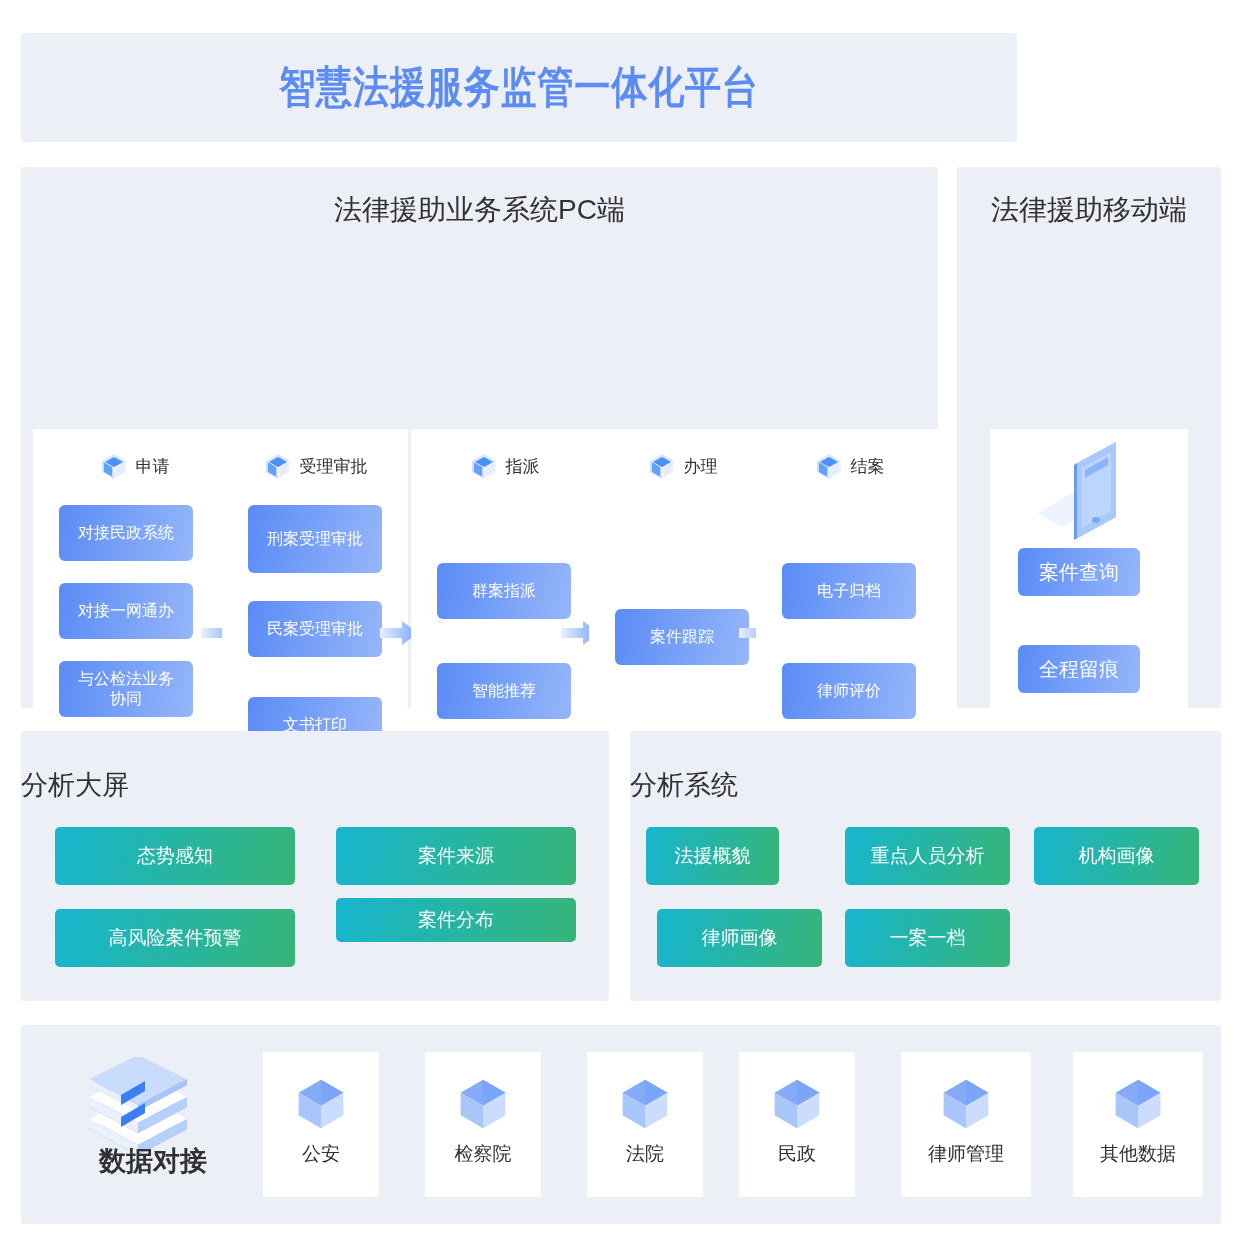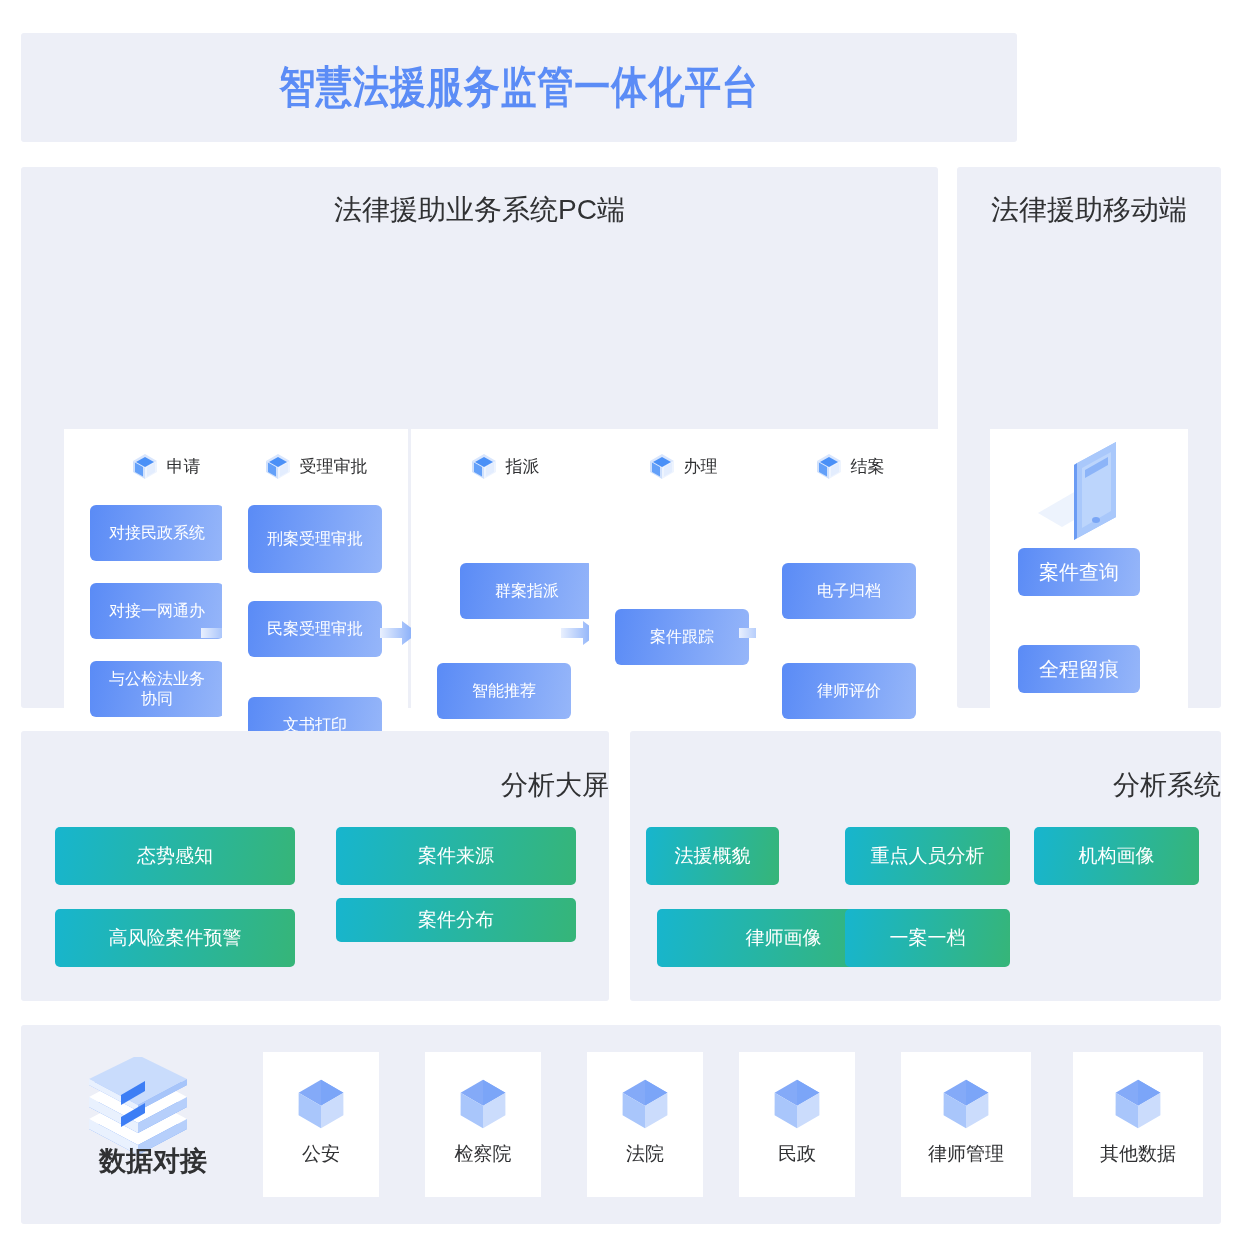--- a/index.html
+++ b/index.html
@@ -95,21 +95,21 @@
     border-radius:6px;color:#fff;font-size:20px;
     display:flex;align-items:center;justify-content:center;
     background:linear-gradient(100deg,#5a8bf6 0%,#96b6f9 100%);
   }
 
   
   #screen-panel{left:21px;top:731px;width:588px;height:270px;}
   #system-panel{left:630px;top:731px;width:591px;height:270px;}
   .an-title{
     position:absolute;left:0;top:36px;width:100%;
-    text-align:right;font-size:27px;color:#303133;white-space:nowrap;
+    text-align:left;font-size:27px;color:#303133;white-space:nowrap;
   }
   .g-chip{
     position:absolute;
     border-radius:5px;
     color:#fff;font-size:19px;
     display:flex;align-items:center;justify-content:center;
     background:linear-gradient(100deg,#17b5ce 0%,#36b578 100%);
     white-space:nowrap;
   }
 
@@ -136,21 +136,21 @@
 
 <div class="page">
 
   <div class="panel" id="title-banner">
     <div id="main-title">智慧法援服务监管一体化平台</div>
   </div>
 
   <div class="panel" id="pc-panel">
     <div class="panel-title">法律援助业务系统PC端</div>
 
-    <div class="stage" style="left:12px;width:202px;margin-left:31px;">
+    <div class="stage" style="left:12px;width:202px;">
       <div class="stage-head">
         <svg class="cube-ico" width="30" height="30" viewBox="0 0 30 30">
           <polygon points="15,3 27,10 15,17 3,10" fill="#d9e6fd"></polygon>
           <polygon points="15,6 24,11 15,16 6,11" fill="#4a90f7"></polygon>
           <polygon points="3,10 15,17 15,28 3,21" fill="#cfe0fc"></polygon>
           <polygon points="27,10 15,17 15,28 27,21" fill="#eef4fe"></polygon>
           <polygon points="5,11.5 13,16 13,25.5 5,21" fill="#63a0f9"></polygon>
           <polygon points="25,11.5 17,16 17,25.5 25,21" fill="#e3edfe"></polygon>
         </svg>
         <span class="label">申请</span>
@@ -203,21 +203,21 @@
         <svg class="cube-ico" width="30" height="30" viewBox="0 0 30 30">
           <polygon points="15,3 27,10 15,17 3,10" fill="#d9e6fd"></polygon>
           <polygon points="15,6 24,11 15,16 6,11" fill="#4a90f7"></polygon>
           <polygon points="3,10 15,17 15,28 3,21" fill="#cfe0fc"></polygon>
           <polygon points="27,10 15,17 15,28 27,21" fill="#eef4fe"></polygon>
           <polygon points="5,11.5 13,16 13,25.5 5,21" fill="#63a0f9"></polygon>
           <polygon points="25,11.5 17,16 17,25.5 25,21" fill="#e3edfe"></polygon>
         </svg>
         <span class="label">指派</span>
       </div>
-      <div class="chip" style="left:26px;top:134px;width:134px;height:56px;margin-left:23px;">群案指派</div>
+      <div class="chip" style="left:26px;top:134px;width:134px;height:56px;">群案指派</div>
       <div class="chip" style="left:26px;top:234px;width:134px;height:56px;">智能推荐</div>
     </div>
 
     <svg class="arrow" style="left:540px;top:453px;" viewBox="0 0 38 26">
       <defs>
           <linearGradient id="ag3" x1="0" y1="0" x2="1" y2="0">
         <stop offset="0" stop-color="#e9f0fe"></stop>
             <stop offset="1" stop-color="#79a4f8"></stop>
       </linearGradient>
         </defs>
@@ -290,21 +290,21 @@
     <div class="g-chip" style="left:315px;top:96px;width:240px;height:58px;">案件来源</div>
     <div class="g-chip" style="left:34px;top:178px;width:240px;height:58px;">高风险案件预警</div>
     <div class="g-chip" style="left:315px;top:167px;width:240px;height:44px;">案件分布</div>
   </div>
 
   <div class="panel" id="system-panel">
     <div class="an-title">分析系统</div>
     <div class="g-chip" style="left:16px;top:96px;width:133px;height:58px;">法援概貌</div>
     <div class="g-chip" style="left:215px;top:96px;width:165px;height:58px;">重点人员分析</div>
     <div class="g-chip" style="left:404px;top:96px;width:165px;height:58px;">机构画像</div>
-    <div class="g-chip" style="left:27px;top:178px;width:165px;height:58px;padding-left:44px;">律师画像</div>
+    <div class="g-chip" style="left:27px;top:178px;width:165px;height:58px;">律师画像</div>
     <div class="g-chip" style="left:215px;top:178px;width:165px;height:58px;">一案一档</div>
   </div>
 
   <div class="panel" id="data-panel">
     <svg id="data-ico" width="106" height="100" viewBox="0 0 106 100">
 
       <polygon points="4,72 53,46 102,72 53,98" fill="#6f9ff7"></polygon>
       <polygon points="4,62 53,36 102,62 53,88" fill="#ffffff"></polygon>
       <polygon points="4,62 53,88 53,98 4,72" fill="#e9f1fe"></polygon>
       <polygon points="102,62 53,88 53,98 102,72" fill="#b6cffb"></polygon>

